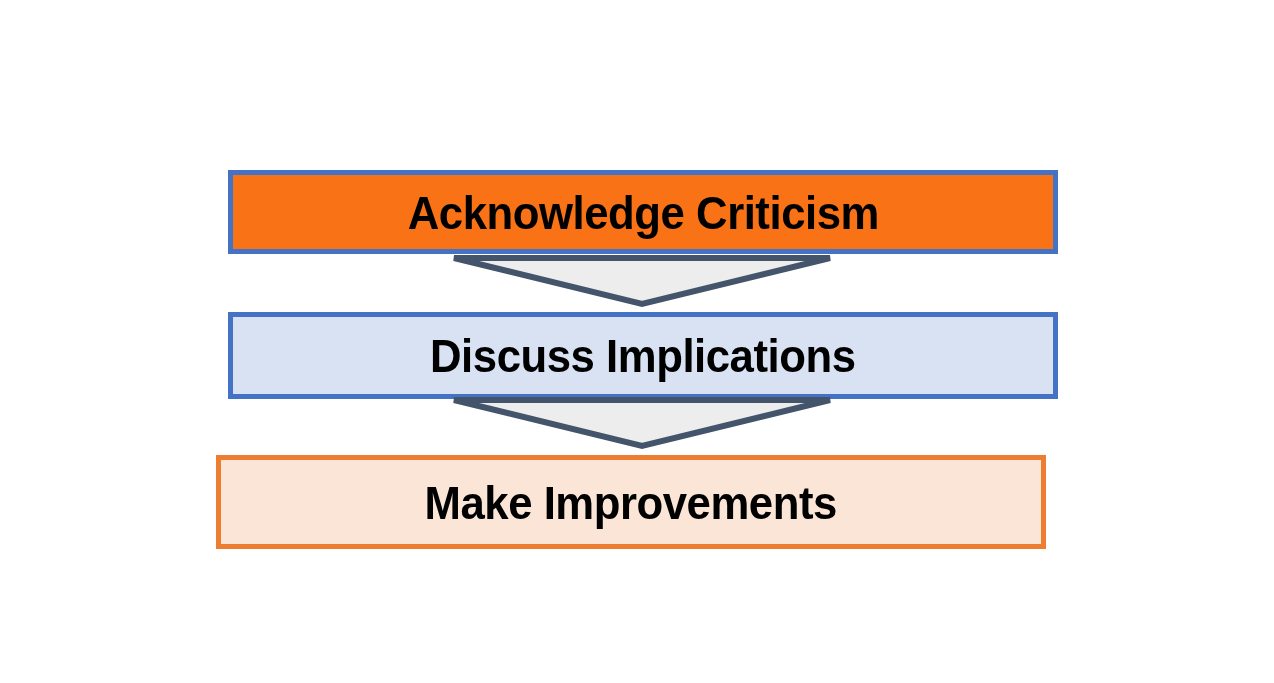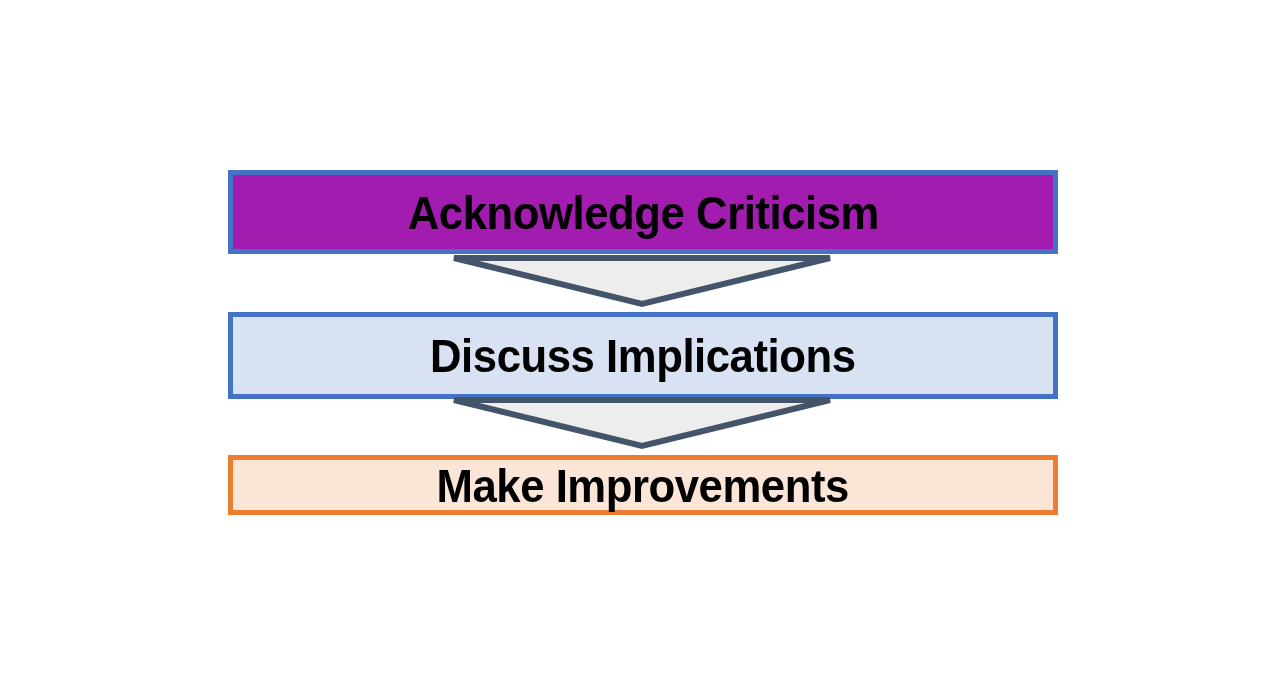--- a/index.html
+++ b/index.html
@@ -43,40 +43,40 @@
     white-space: nowrap;
     display: block;
   }
 
   
   #step-1 {
     left: 228px;
     top: 170px;
     width: 830px;
     height: 84px;
-    background: #a21caf;
+    background: #f97316;
     border: 5px solid #4472C4;
   }
 
   
   #step-2 {
     left: 228px;
     top: 312px;
     width: 830px;
     height: 87px;
     background: #D9E2F3;
     border: 5px solid #4472C4;
   }
 
   
   #step-3 {
-    left: 228px;
+    left: 216px;
     top: 455px;
     width: 830px;
-    height: 60px;
+    height: 94px;
     background: #FBE5D6;
     border: 5px solid #ED7D31;
     align-items: center;
   }
 
   
   .flow-arrow {
     position: absolute;
     left: 452px;
     width: 380px;

